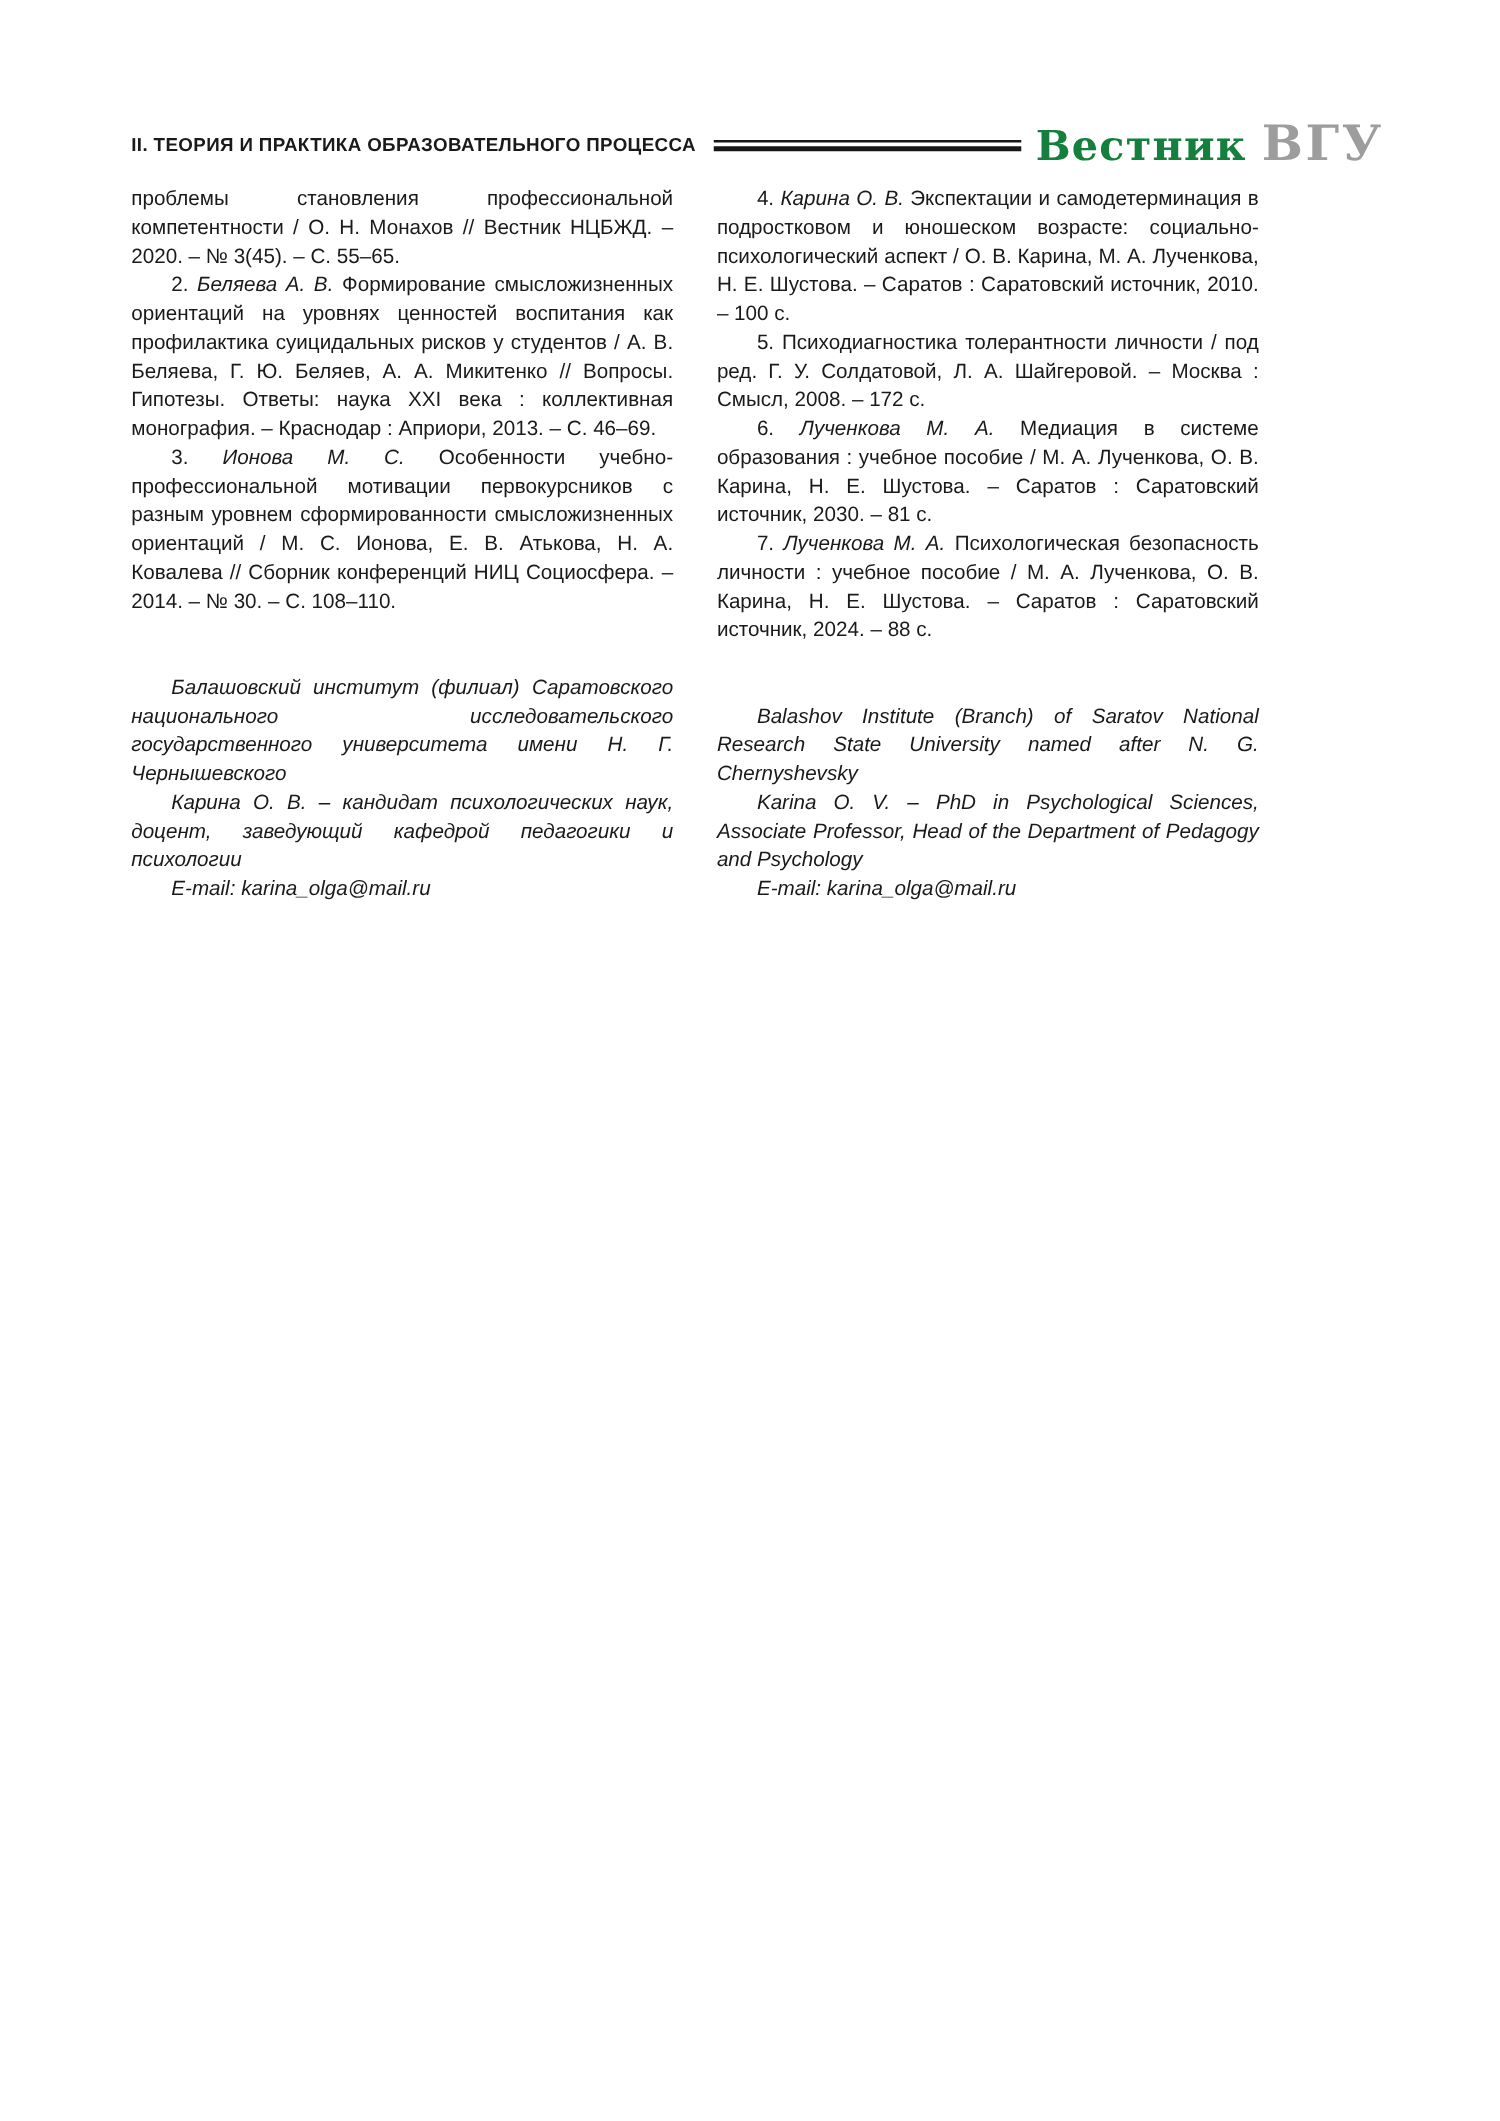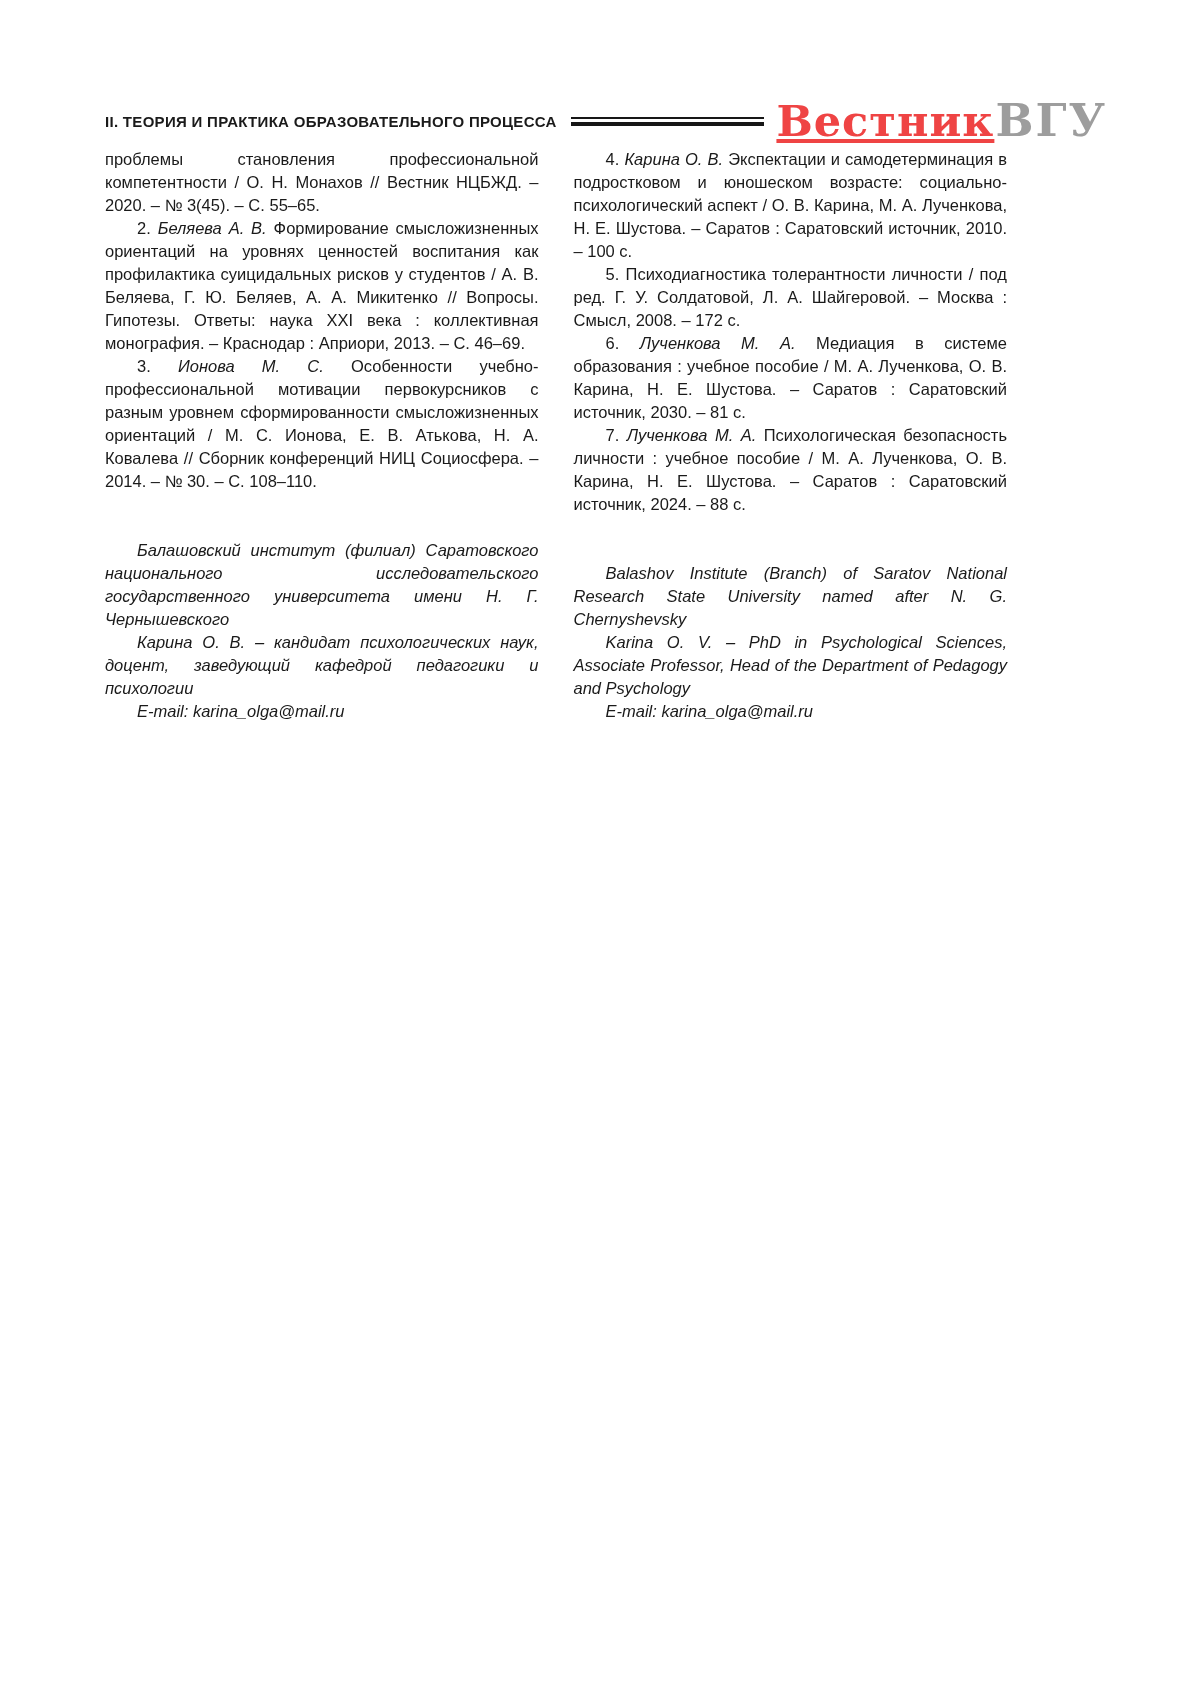--- a/index.html
+++ b/index.html
@@ -34,31 +34,30 @@
     border-top: 2px solid #161616;
     border-bottom: 4px solid #161616;
   }
   .logo {
     display: flex;
     align-items: baseline;
     white-space: nowrap;
     font-family: "DejaVu Serif", serif;
   }
   .logo-vestnik {
-    font-size: 43px;
+    font-size: 33px;
     font-weight: bold;
-    color: #ef4444;
+    color: #15803d;
     letter-spacing: 1px;
-    text-decoration: underline;
   }
   .logo-vgu {
-    font-size: 45px;
+    font-size: 39px;
     font-weight: bold;
     color: var(--logo-gray, #9d9d9d);
-    margin-left: 1px;
+    margin-left: 12px;
     letter-spacing: 2px;
     line-height: 1;
   }
   
   .columns {
     position: absolute;
     top: 148px;
     left: 105px;
     width: 902px;
     display: flex;

